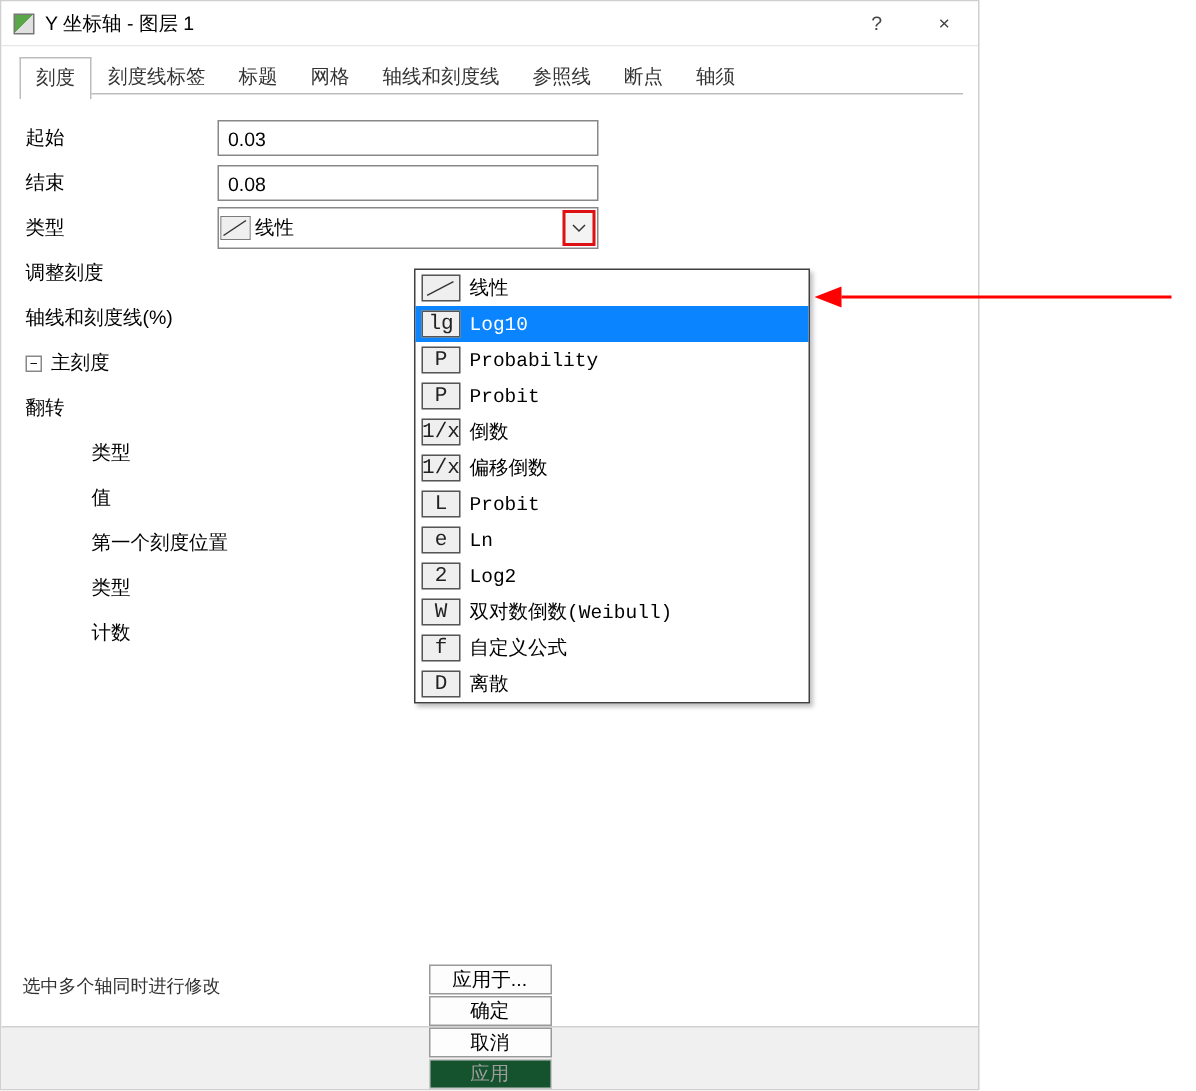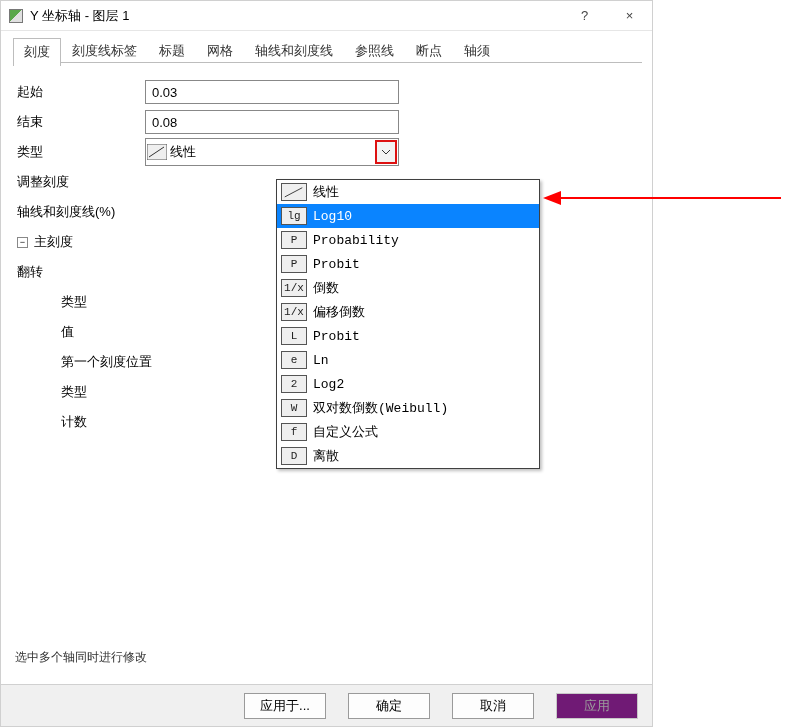--- a/index.html
+++ b/index.html
@@ -109,42 +109,42 @@
     z-index:10;
   }
   .dd-item {
     display:flex; align-items:center; height:24px; padding:0 4px;
     cursor:default;
   }
   .dd-item.highlight { background:#0a84ff; color:#fff; }
   .dd-icon {
     width:26px; height:18px; border:1px solid #555; background:#efefef;
     margin-right:6px; display:flex;align-items:center;justify-content:center;
-    font-size:11px; font-family: "Courier New", monospace; color:#222;
+    font-size:14px; font-family: "Courier New", monospace; color:#222;
     position:relative; overflow:hidden;
   }
   .dd-icon svg{ position:absolute; inset:0; }
   .dd-text { font-family: "Consolas","Courier New",monospace; font-size:13px; }
 
   .arrow-annot {
     position:absolute; left:530px; top:125px; width:240px; height:20px; z-index:20;
     pointer-events:none;
   }
   .arrow-annot svg { width:100%; height:100%; }
 
   .footer-hint { padding: 4px 0 18px 14px; color:#333; font-size:12px; }
   .btnbar {
     height:42px; border-top:1px solid #d0d0d0; background:#f0f0f0;
-    display:flex; align-items:center; justify-content:flex-end; gap:22px; padding:0 14px;
+    display:flex; align-items:center; justify-content:flex-end; gap:1px; padding:0 14px;flex-direction:column;
   }
   .btn {
     min-width:82px; height:26px; border:1px solid #9a9a9a; background:#fdfdfd;
     display:flex; align-items:center; justify-content:center; font-size:13px; cursor:default;
   }
-  .btn.disabled { color:#9c9c9c; border-color:#c8c8c8; background:#701a75; }
+  .btn.disabled { color:#9c9c9c; border-color:#c8c8c8; background:#14532d; }
 
   .mono { font-family: "Consolas","Courier New",monospace; }
 </style>
 </head>
 <body>
 
 <div class="window">
 
   <div class="titlebar">
     <div class="appicon"></div>

